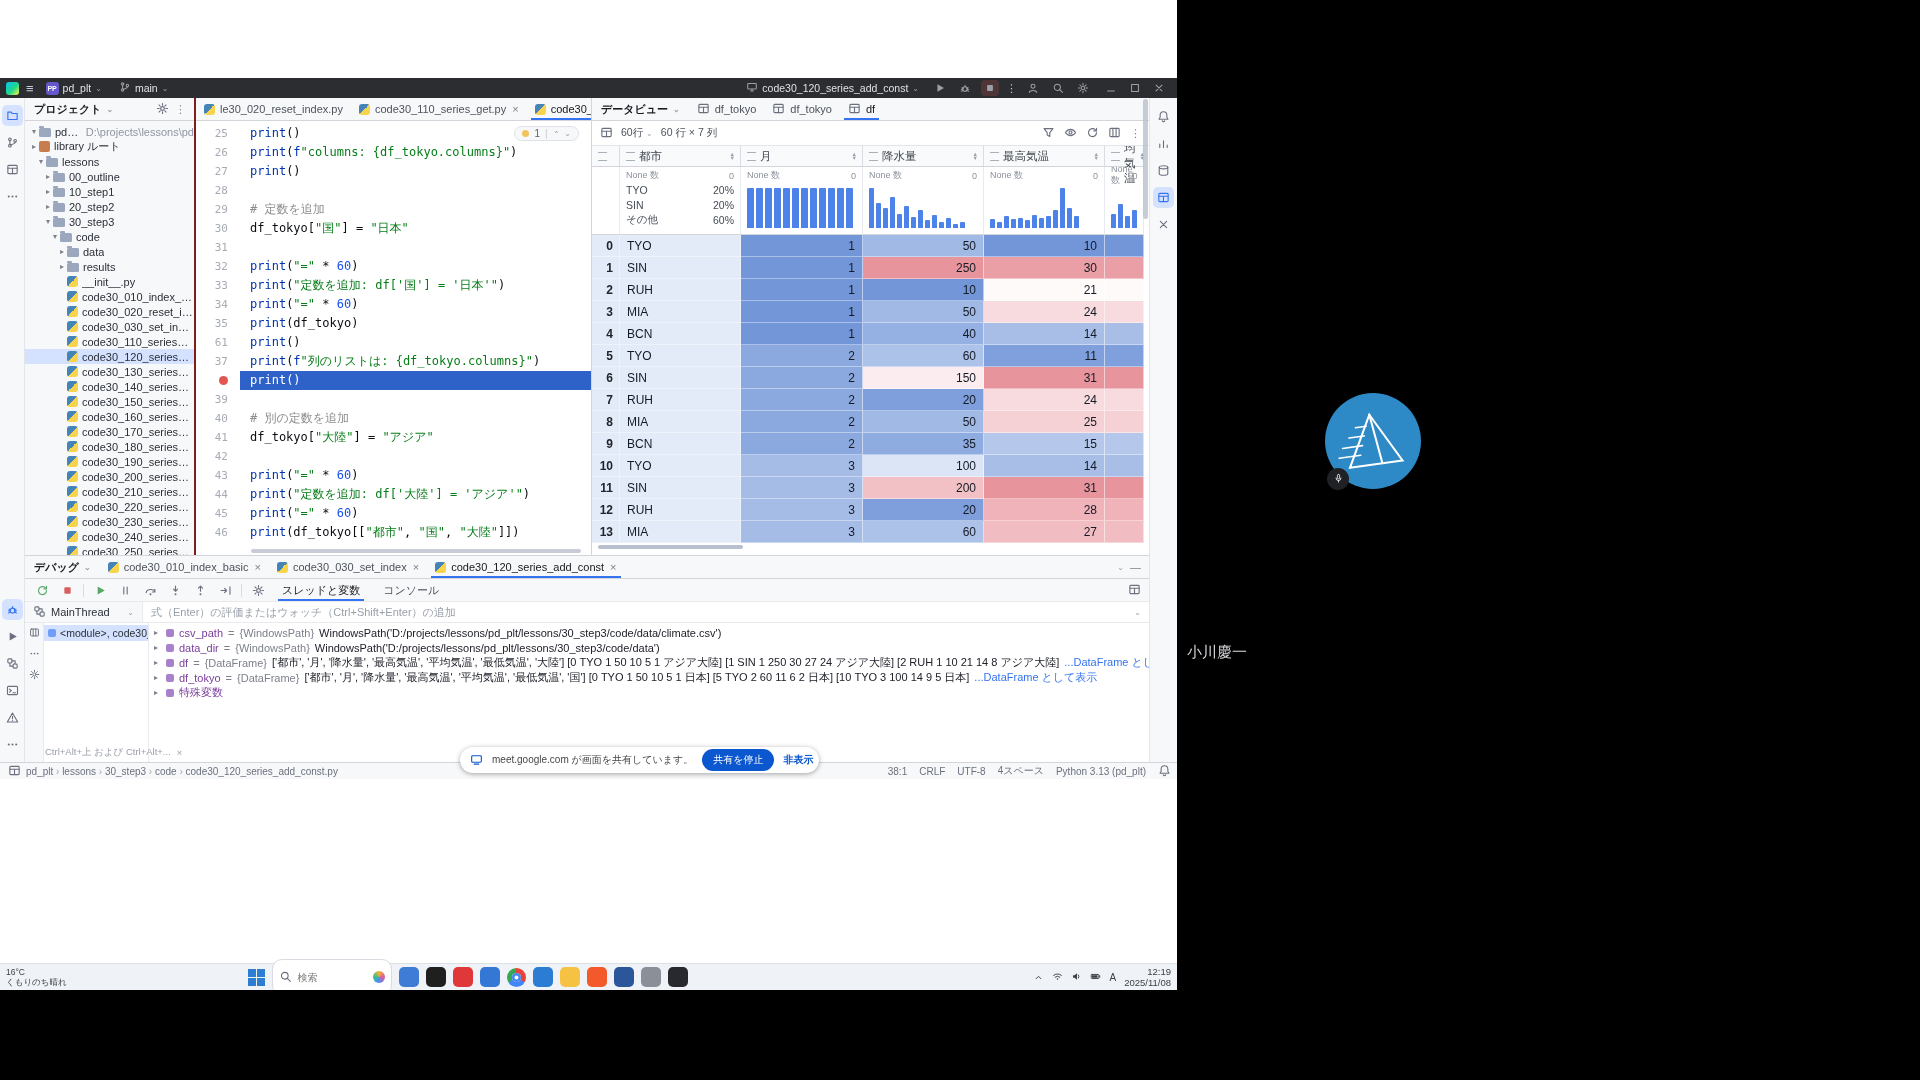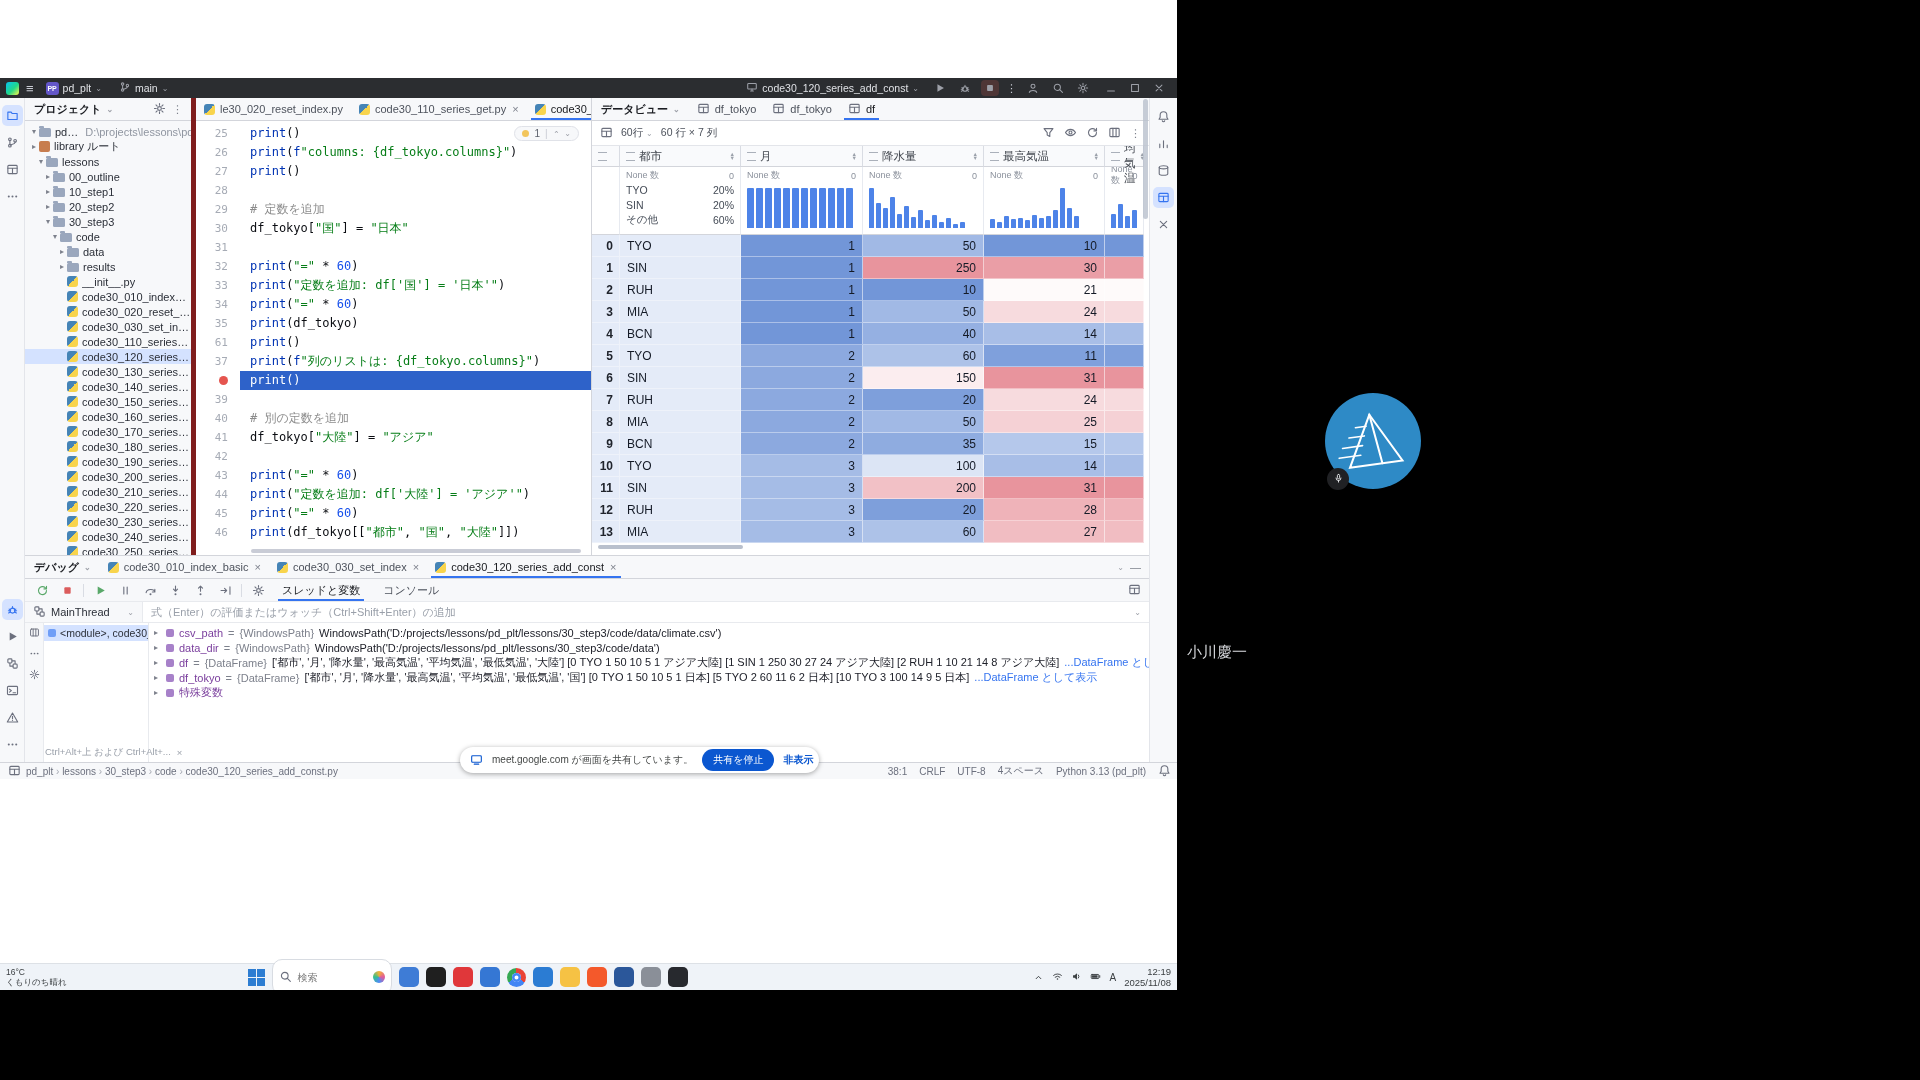--- a/index.html
+++ b/index.html
@@ -37,21 +37,21 @@
   
   .tabs{display:flex;align-items:stretch;height:23px;background:#f7f8fa;border-bottom:1px solid #d3d5db;
         box-sizing:border-box;font-size:11px;color:#4d525c;overflow:hidden;}
   .pane-title{display:flex;align-items:center;gap:5px;padding:0 9px;font-weight:bold;color:#1b1d22;white-space:nowrap;}
   .tab{display:flex;align-items:center;gap:5px;padding:0 8px;position:relative;white-space:nowrap;}
   .tab.active{color:#16181d;}
   .tab.active:after{content:"";position:absolute;left:4px;right:4px;bottom:0;height:2px;background:#3574f0;}
   .tab .x{color:#7d818c;margin-left:1px;font-size:11px;}
   .tabs .rt{margin-left:auto;display:flex;align-items:center;gap:6px;padding:0 8px;}
   
-  #project{width:171px;background:#f7f8fa;border-right:5px solid #7f1d1d;box-sizing:border-box;display:flex;flex-direction:column;}
+  #project{width:171px;background:#f7f8fa;border-right:2px solid #7f1d1d;box-sizing:border-box;display:flex;flex-direction:column;}
   #ptree{flex:1;overflow:hidden;padding-top:3px;}
   .trow{display:flex;align-items:center;height:15px;white-space:nowrap;overflow:hidden;font-size:11px;color:#2b2f38;}
   .trow.sel{background:#d4e2ff;}
   .tchev{width:10px;text-align:center;font-size:8px;color:#7d818c;flex:none;}
   .tlabel{margin-left:4px;overflow:hidden;text-overflow:ellipsis;}
   .tsub{margin-left:5px;color:#9096a1;overflow:hidden;}
   .ifold{position:relative;width:12px;height:9px;background:#9aa7bd;border-radius:1.5px;flex:none;margin-top:1px;}
   .ifold:before{content:"";position:absolute;top:-2px;left:0;width:5px;height:2px;background:#9aa7bd;border-radius:1px 1px 0 0;}
   .ilib{width:11px;height:11px;background:#c77d4f;border-radius:2px;flex:none;}
   .ipy{width:11px;height:11px;border-radius:3px;background:linear-gradient(135deg,#4584b6 50%,#f8d44c 50%);flex:none;}

